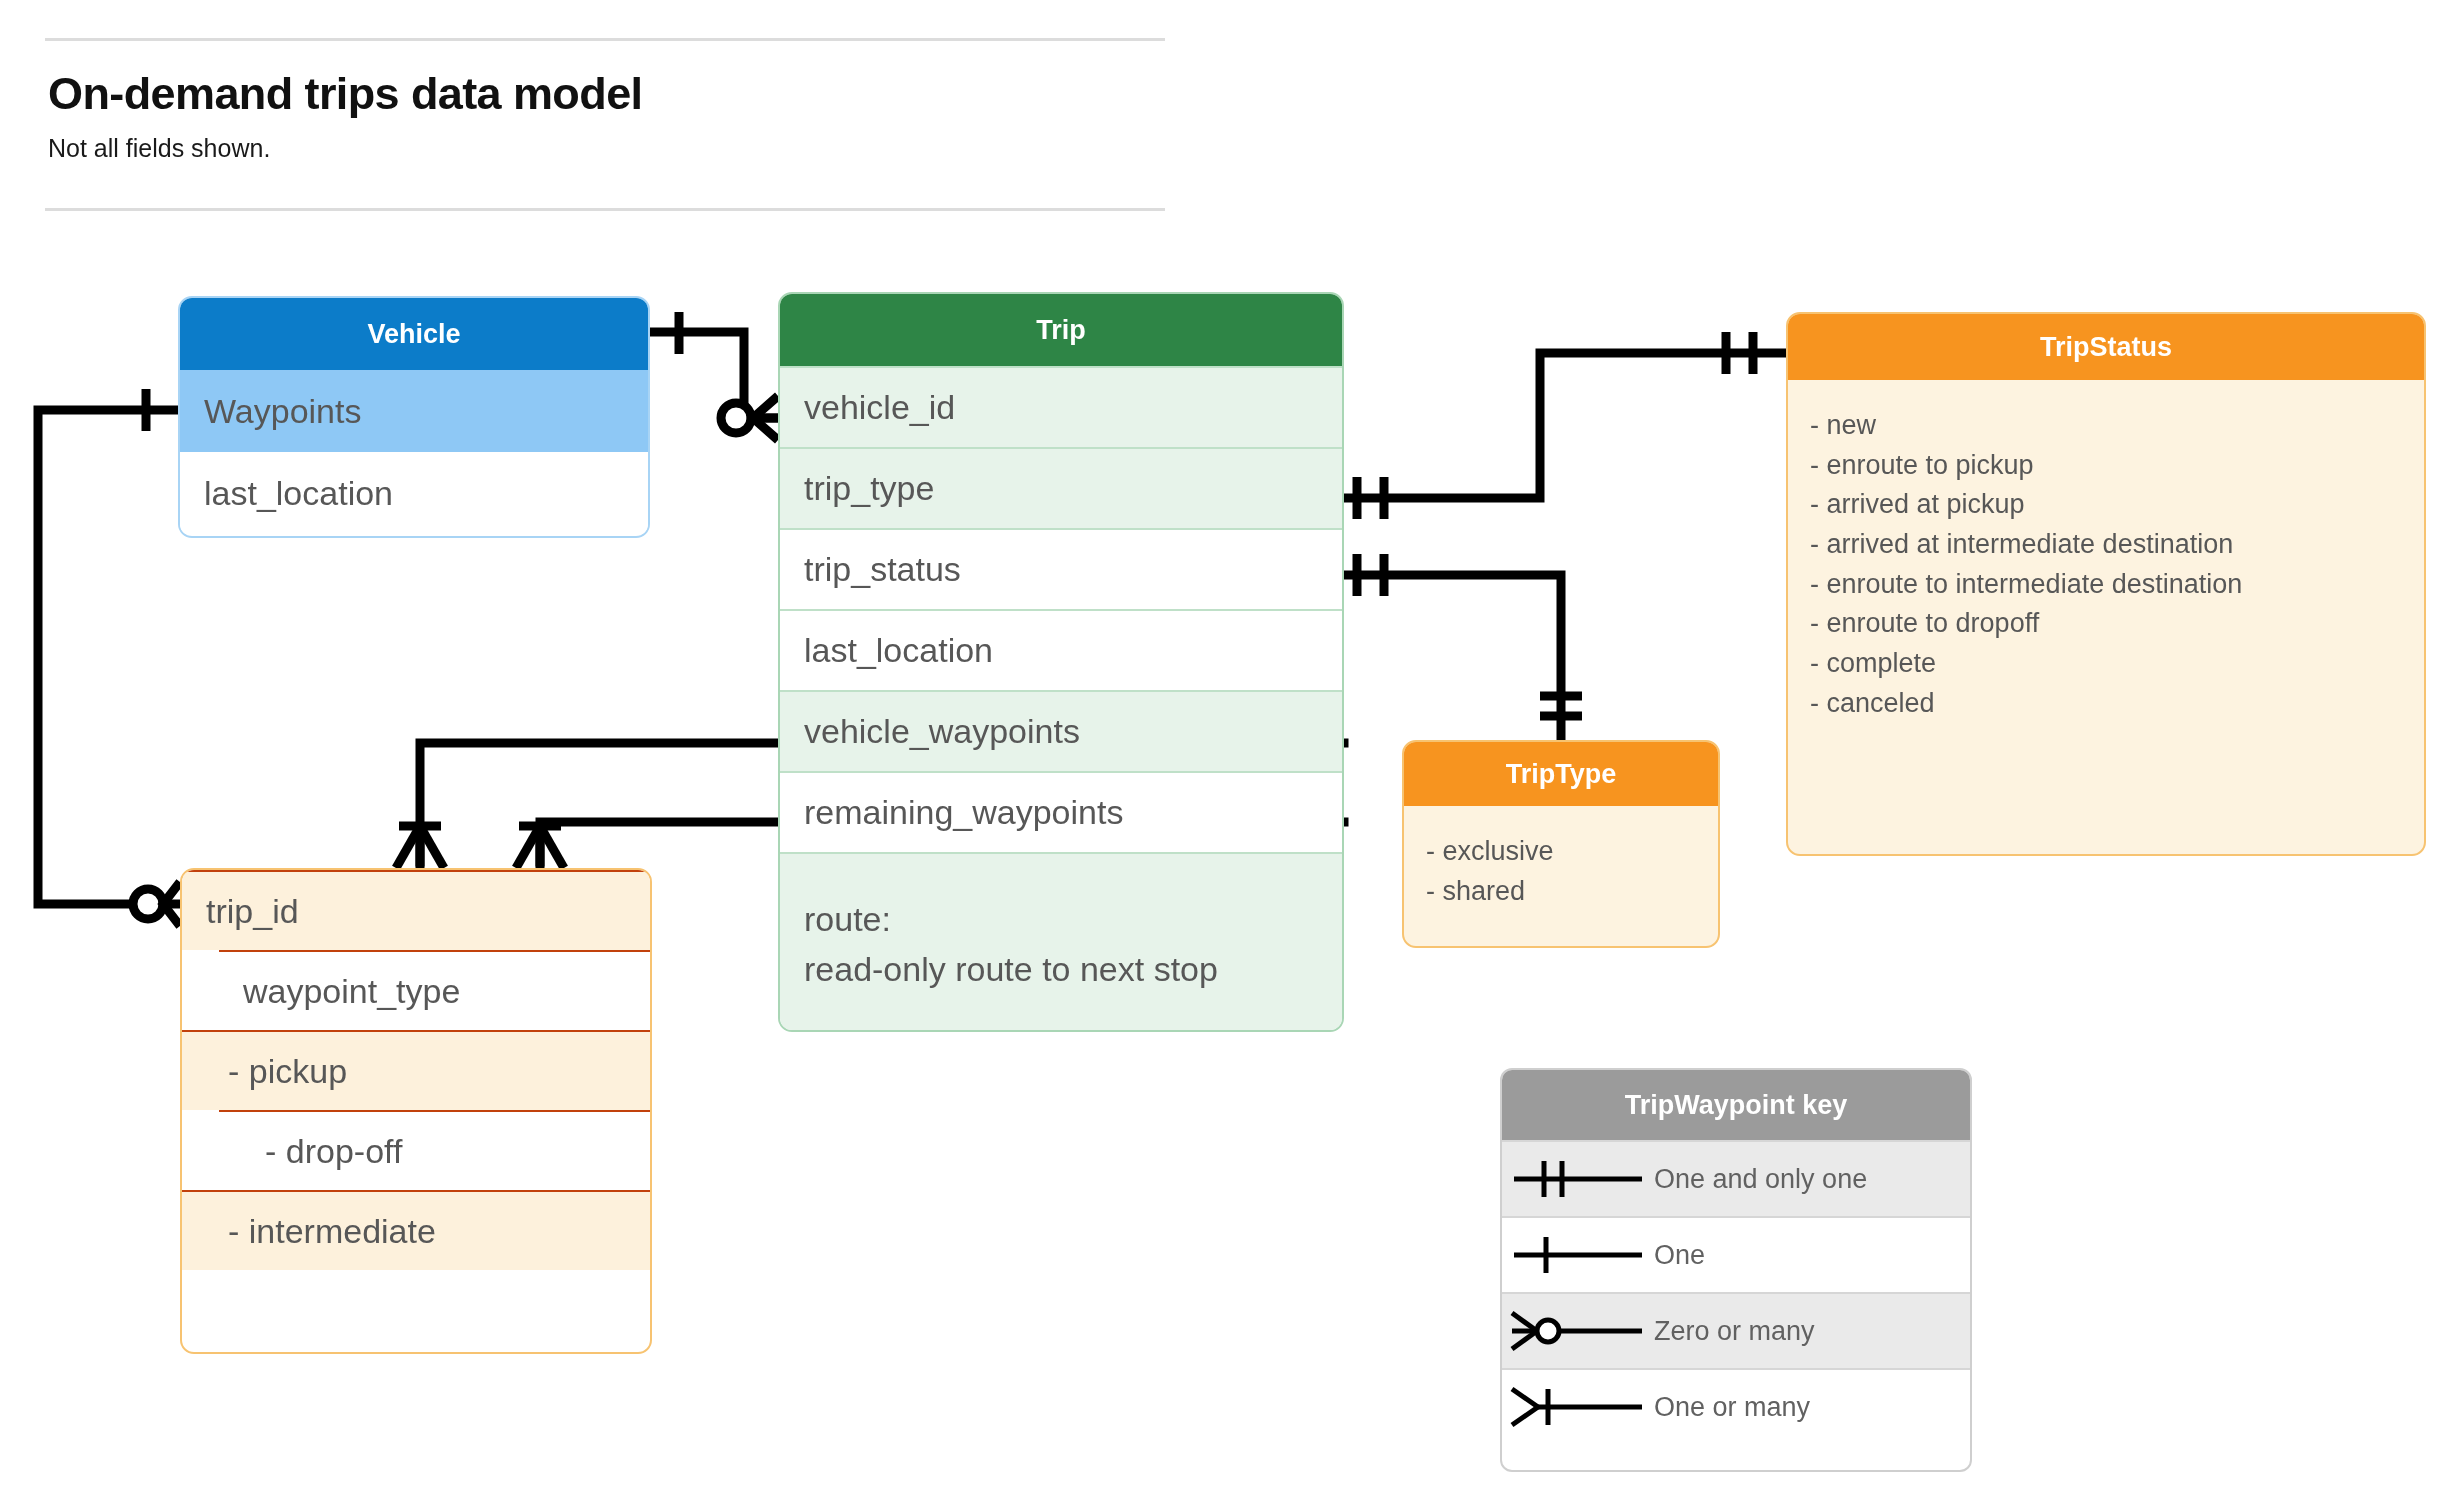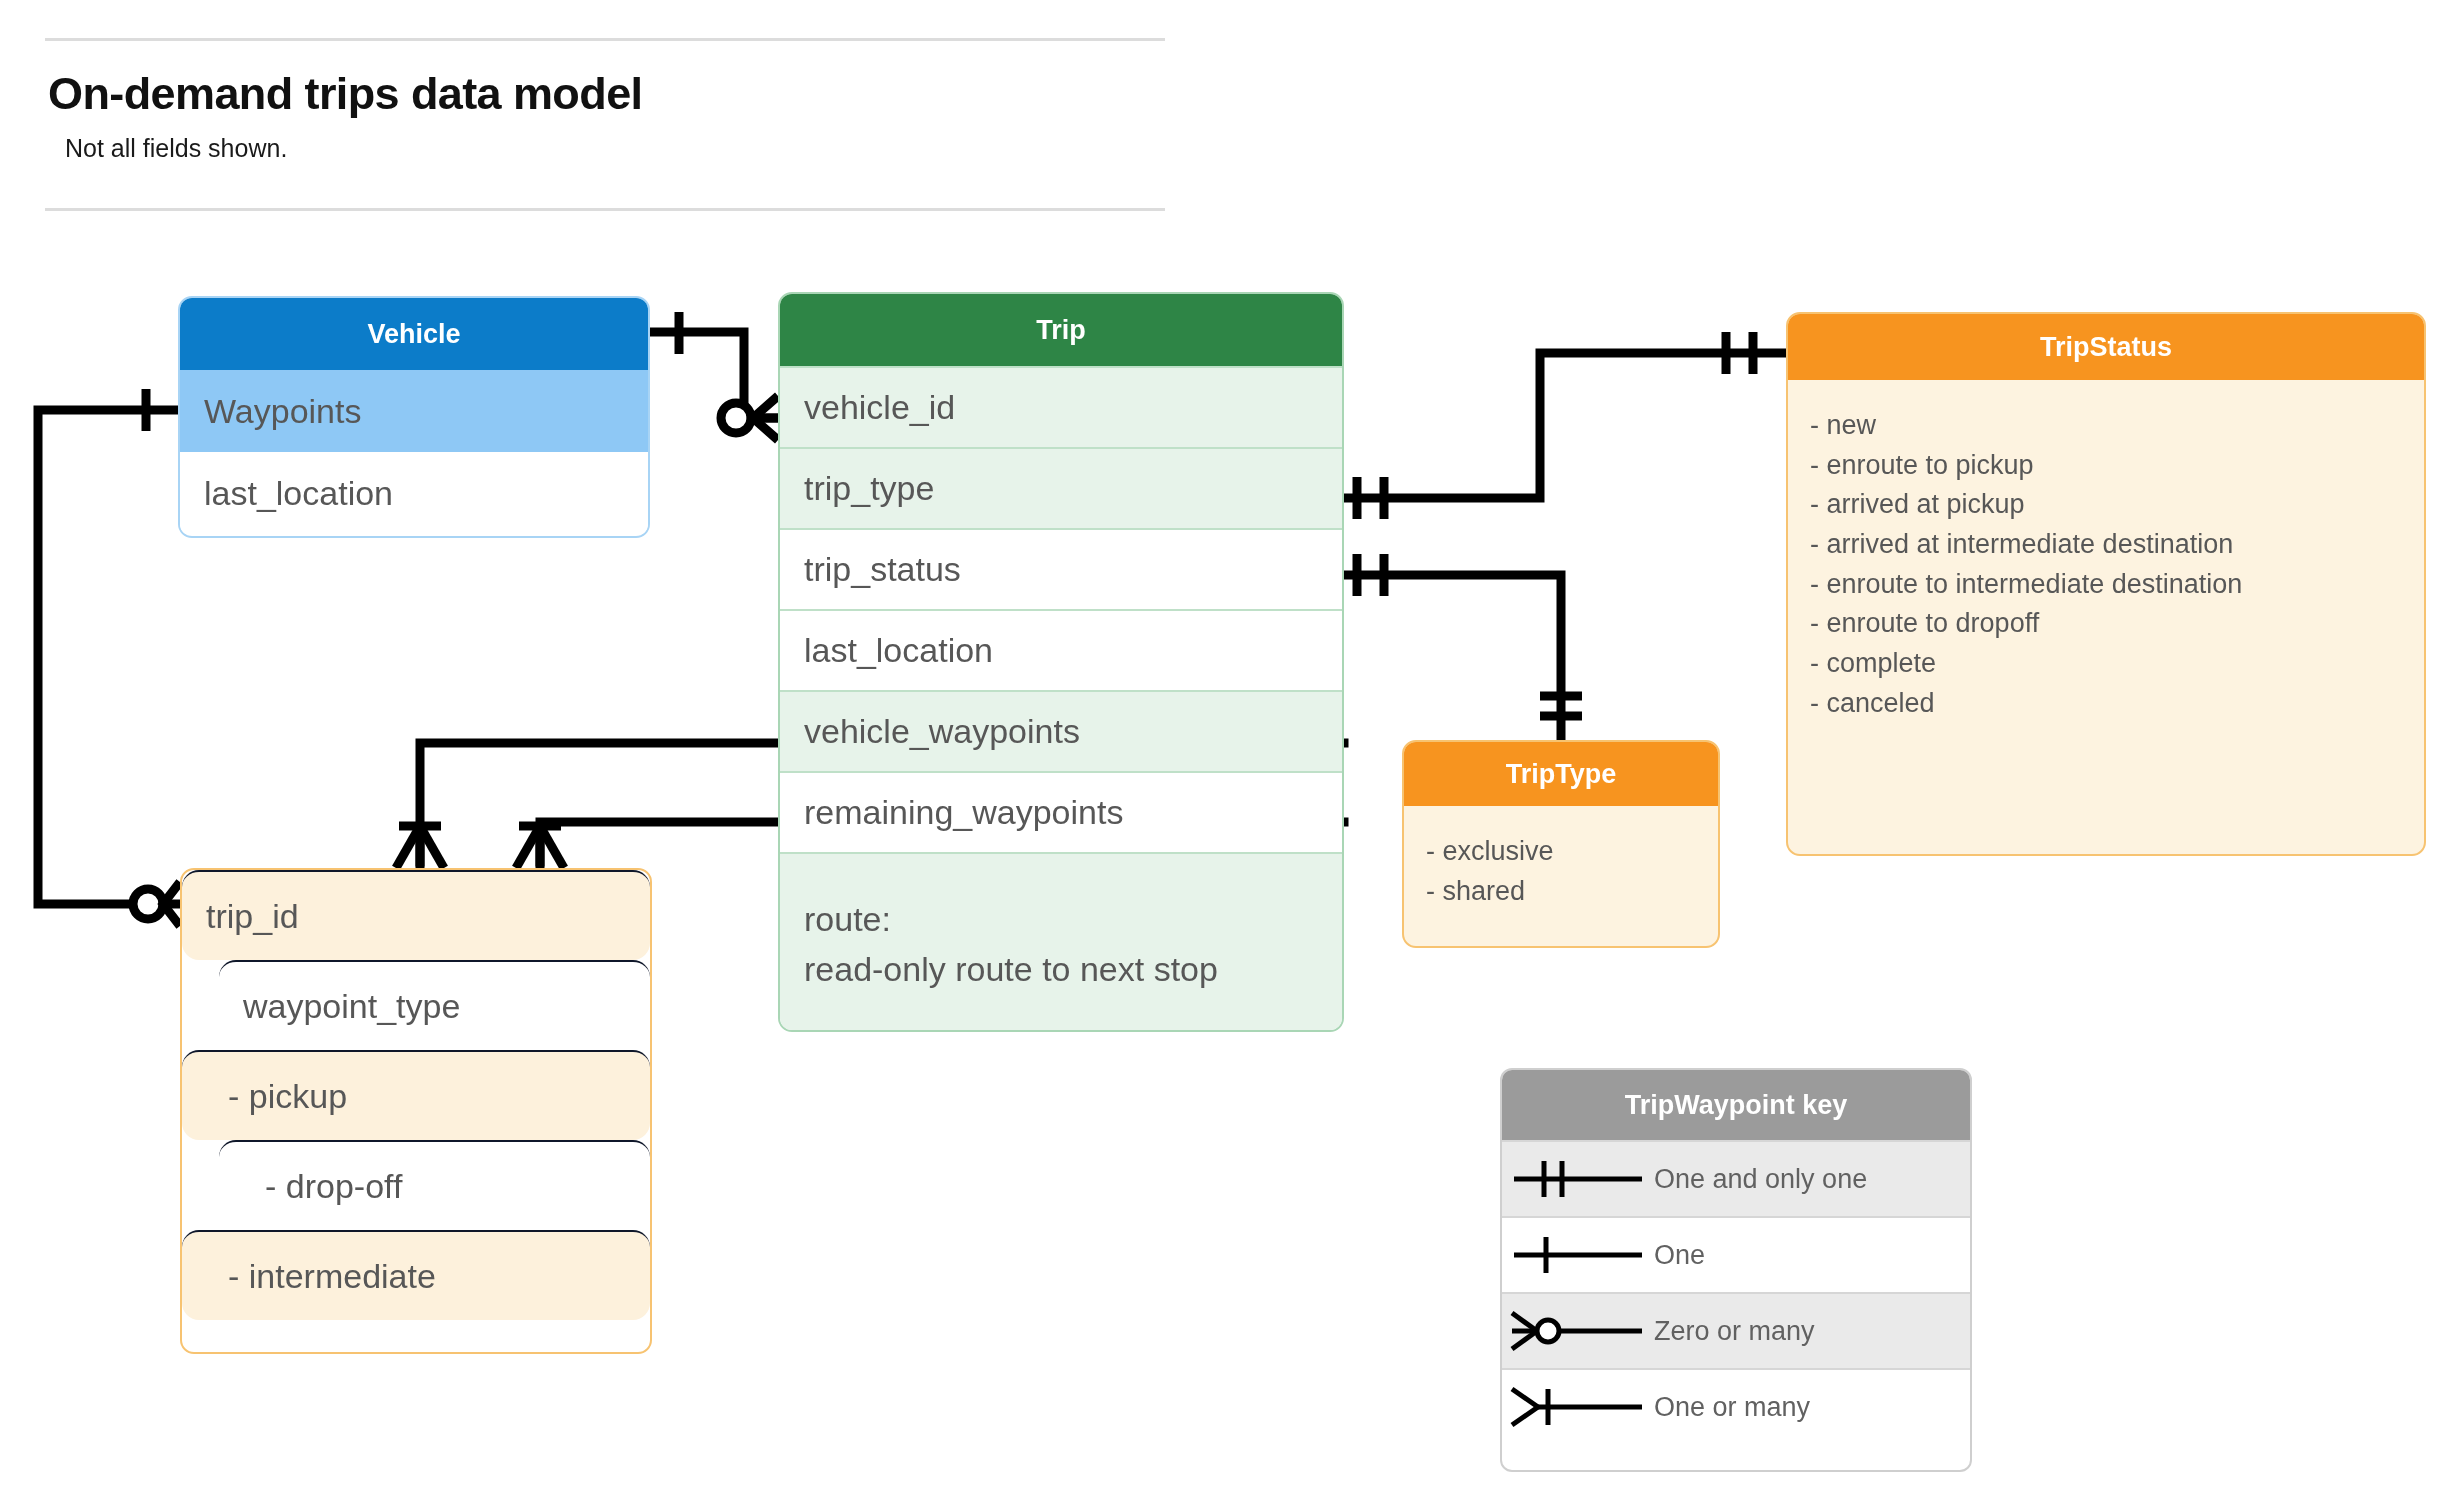--- a/index.html
+++ b/index.html
@@ -14,21 +14,21 @@
   .rule{position:absolute;left:45px;width:1120px;height:3px;background:#dcdcdc;}
   .rule.top{top:38px;}
   .rule.bottom{top:208px;}
   #page-title{
     position:absolute;left:48px;top:68px;
     font-size:45px;font-weight:700;color:#111111;letter-spacing:-0.6px;
     white-space:nowrap;
   }
   #page-subtitle{
     position:absolute;left:48px;top:134px;
-    font-size:25px;font-weight:400;color:#1a1a1a;white-space:nowrap;margin-left:17px;
+    font-size:25px;font-weight:400;color:#1a1a1a;white-space:nowrap;
   }
 
   
   .entity{position:absolute;border-radius:14px;overflow:hidden;box-sizing:border-box;}
   .ehead{
     font-size:27px;font-weight:700;color:#ffffff;
     text-align:center;display:flex;align-items:center;justify-content:center;
     box-sizing:border-box;
   }
   .erow{
@@ -54,21 +54,21 @@
   #entity-trip .ehead{height:72px;background:#2e8546;}
   #entity-trip .er{height:81px;border-top:2px solid #bfe0c8;}
   #entity-trip .er.alt{background:#e7f3ea;}
   #entity-trip .er.plain{background:#ffffff;}
   #entity-trip .er.route{height:179px;background:#e7f3ea;padding-top:4px;}
 
   
   #entity-tripwaypoint{left:180px;top:868px;width:472px;height:486px;
     border:2px solid #f7c371;background:#ffffff;}
   #entity-tripwaypoint .ehead{height:68px;background:#f7941f;}
-  #entity-tripwaypoint .er{height:90px;border-top:2px solid #0f172a;border-radius:17px;}
+  #entity-tripwaypoint .er{height:80px;border-top:2px solid #c2410c;}
   #entity-tripwaypoint .er.alt{background:#fdf1dc;}
   #entity-tripwaypoint .er.plain{background:#ffffff;margin-left:37px;}
   #entity-tripwaypoint .er.ind{padding-left:46px;}
 
   
   #entity-tripstatus{left:1786px;top:312px;width:640px;height:544px;
     border:2px solid #f7c371;background:#fdf3e0;}
   #entity-tripstatus .ehead{height:66px;background:#f7941f;}
 
   

